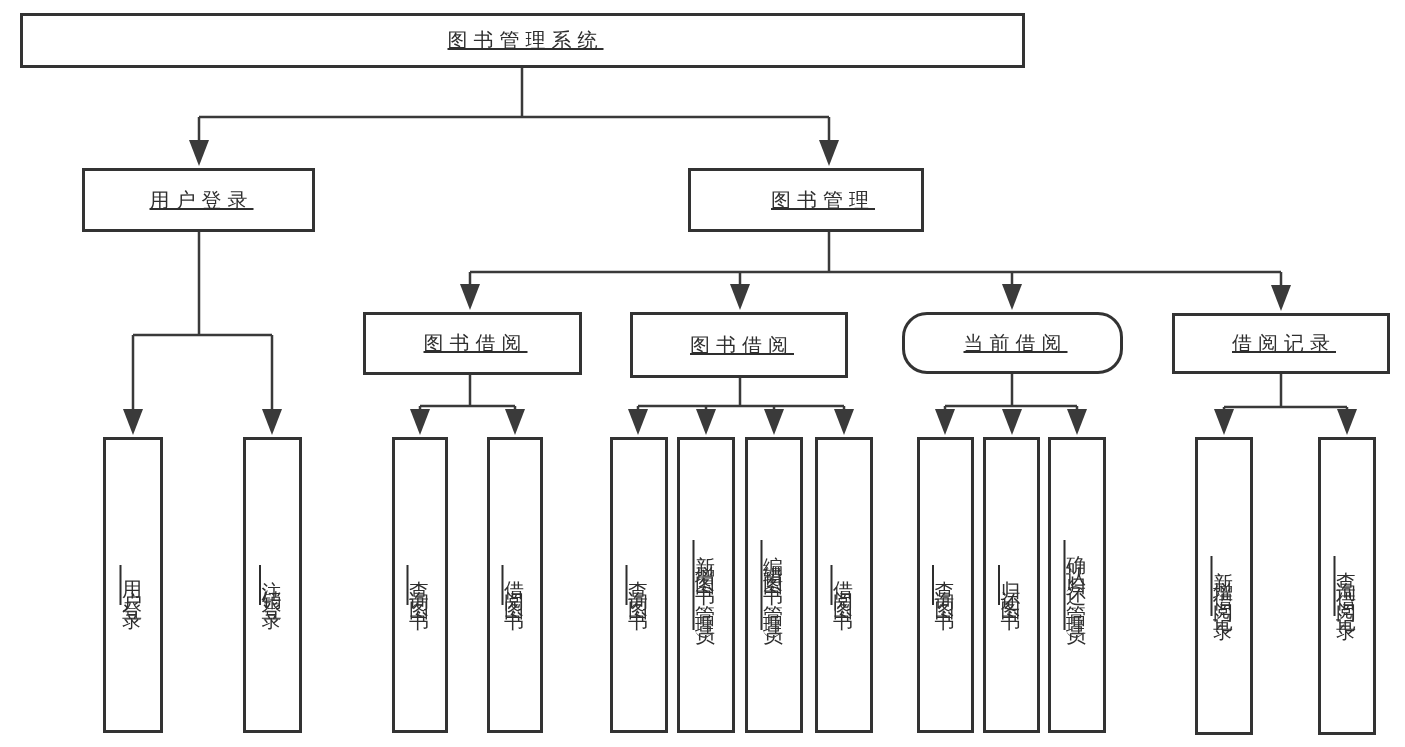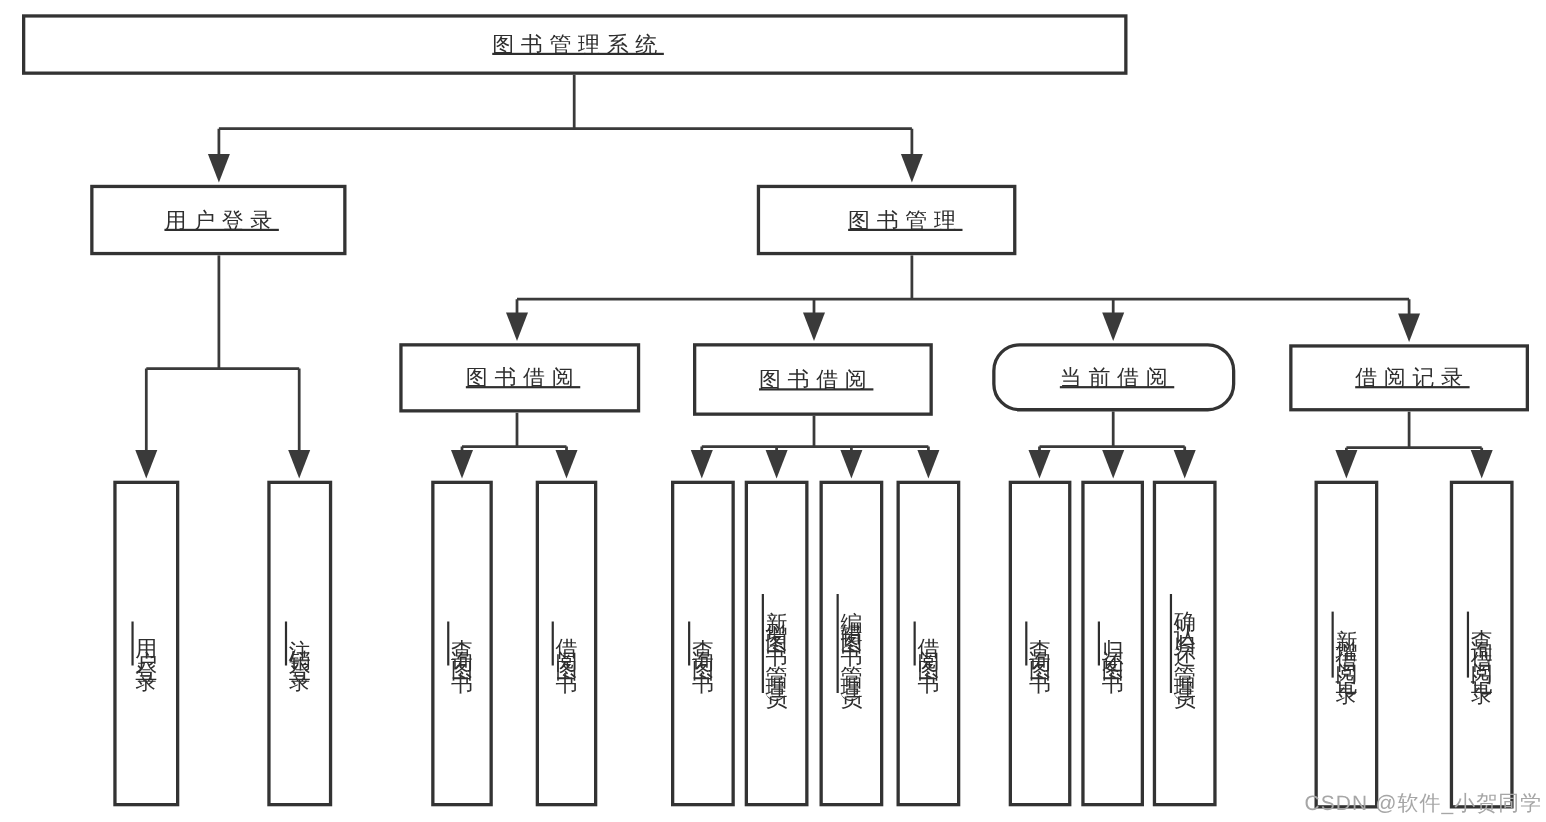--- a/index.html
+++ b/index.html
@@ -181,15 +181,14 @@
     <span class="vlabel">确认归还（管理员）</span>
   </div>
 
   <div class="box lf12">
     <span class="vlabel">新增借阅记录</span>
   </div>
   <div class="box lf13">
     <span class="vlabel">查询借阅记录</span>
   </div>
 
-  <div class="watermark">CSDN @软件_小贺同学</div>
 
 </div>
 
 </body></html>

